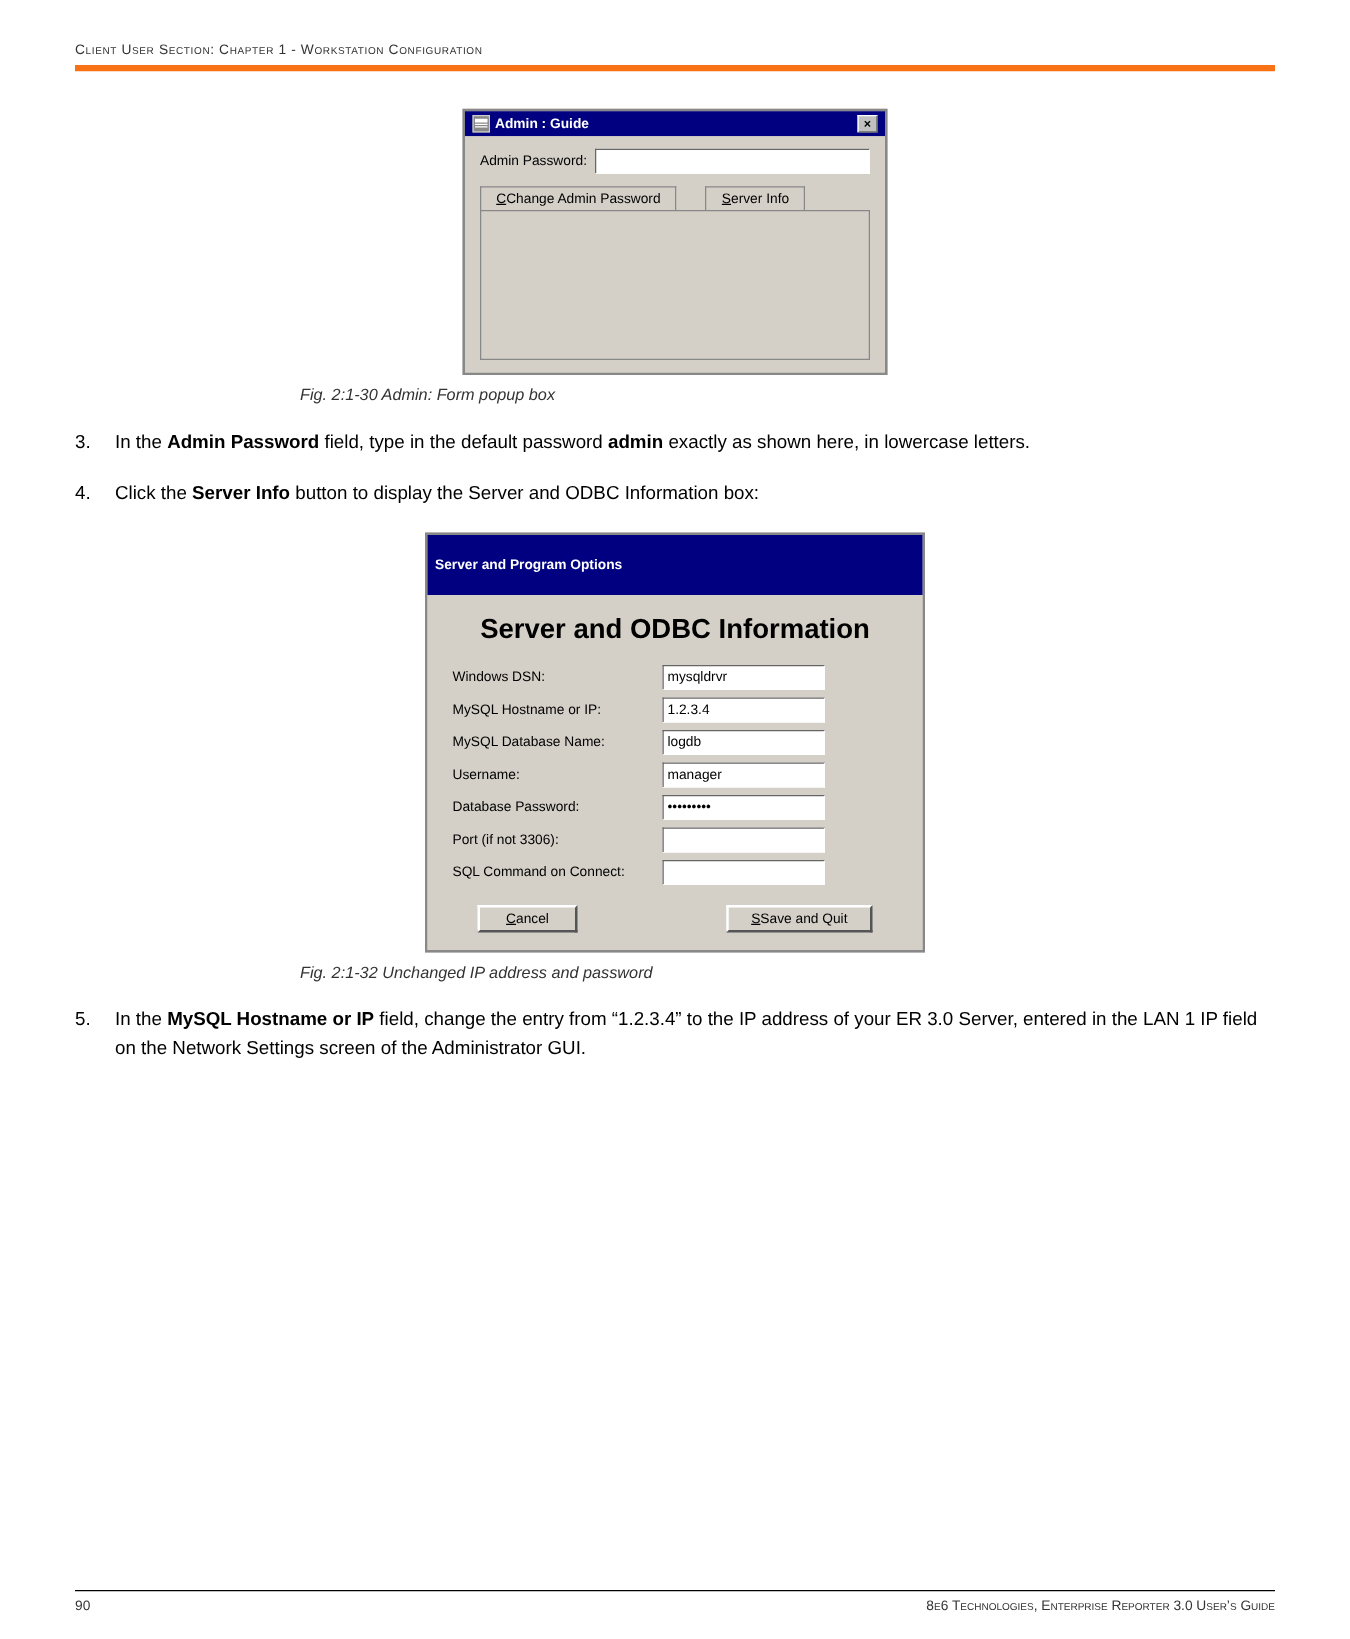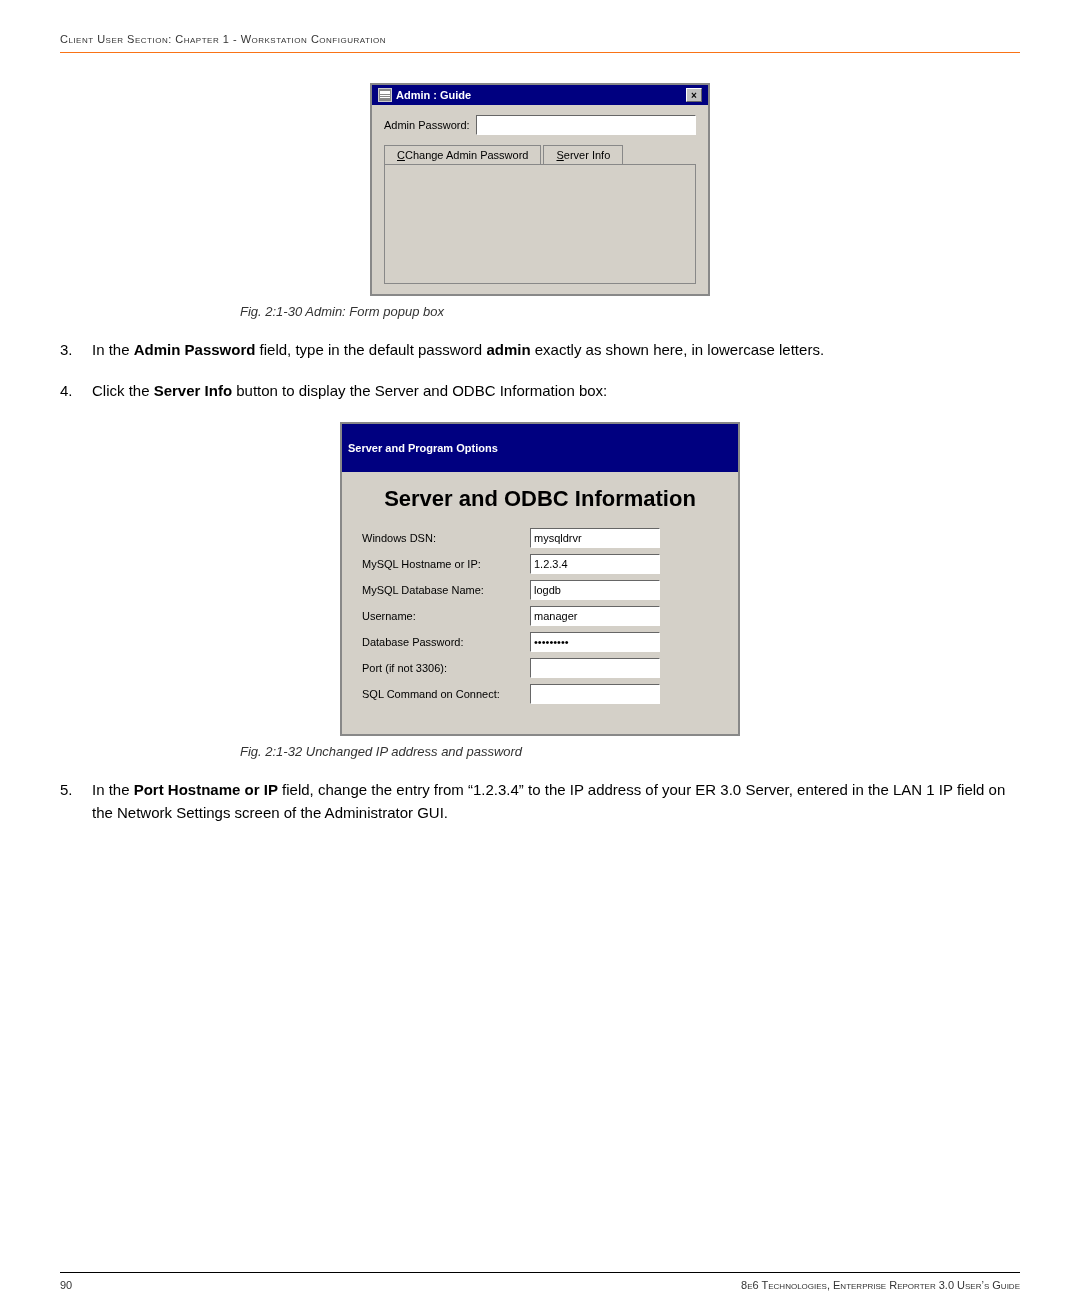--- a/index.html
+++ b/index.html
@@ -13,21 +13,21 @@
       min-height: 1311px;
       position: relative;
     }
 
     .page-container {
       padding: 30px 60px 40px 60px;
     }
 
     
     .page-header {
-      border-bottom: 1px solid #f97316;
+      border-bottom: 5px solid #f97316;
       padding-bottom: 6px;
       margin-bottom: 30px;
     }
 
     .page-header-text {
       font-size: 11px;
       font-variant: small-caps;
       letter-spacing: 0.5px;
       color: #333;
     }
@@ -128,20 +128,21 @@
       background: white;
       height: 20px;
       font-size: 11px;
       padding: 1px 3px;
       flex: 1;
     }
 
     .win-tabs {
       display: flex;
       margin-top: 6px;
+      gap: 21px;
     }
 
     .win-tab {
       border: 1px solid #888;
       border-bottom: none;
       background: #d4d0c8;
       padding: 3px 12px;
       font-size: 11px;
       cursor: pointer;
       margin-right: 2px;
@@ -377,30 +378,38 @@
           <input class="win-server-input" type="password" value="*********" style="">
 
           <span class="win-server-label">Port (if not 3306):</span>
           <input class="win-server-input" type="text" value="" style="">
 
           <span class="win-server-label">SQL Command on Connect:</span>
           <input class="win-server-input" type="text" value="" style="">
 
         </div>
 
+        <div class="win-server-buttons">
+          <button class="win-button">
+            <span class="win-tab-underline">C</span><span>ancel</span>
+          </button>
+          <button class="win-button">
+            <span class="win-tab-underline">S</span><span>Save and Quit</span>
+          </button>
+        </div>
       </div>
     </div>
     <div class="figure-caption figure-5-caption">Fig. 2:1-32  Unchanged IP address and password</div>
   </div>
 
   <div class="instruction-block">
     <div class="instruction-item">
       <span class="instruction-num">5.</span>
       <span class="instruction-text">
-        In the <strong>Port Hostname or IP</strong> field, change the entry from “1.2.3.4” to the IP address of your ER 3.0 Server, entered in the LAN 1 IP field on the Network Settings screen of the Administrator GUI.
+        In the <strong>MySQL Hostname or IP</strong> field, change the entry from “1.2.3.4” to the IP address of your ER 3.0 Server, entered in the LAN 1 IP field on the Network Settings screen of the Administrator GUI.
       </span>
     </div>
   </div>
 
 </div>
 
 <div class="page-footer">
   <span class="page-footer-left">90</span>
   <span class="page-footer-right">8e6 Technologies, Enterprise Reporter 3.0 User’s Guide</span>
 </div>

